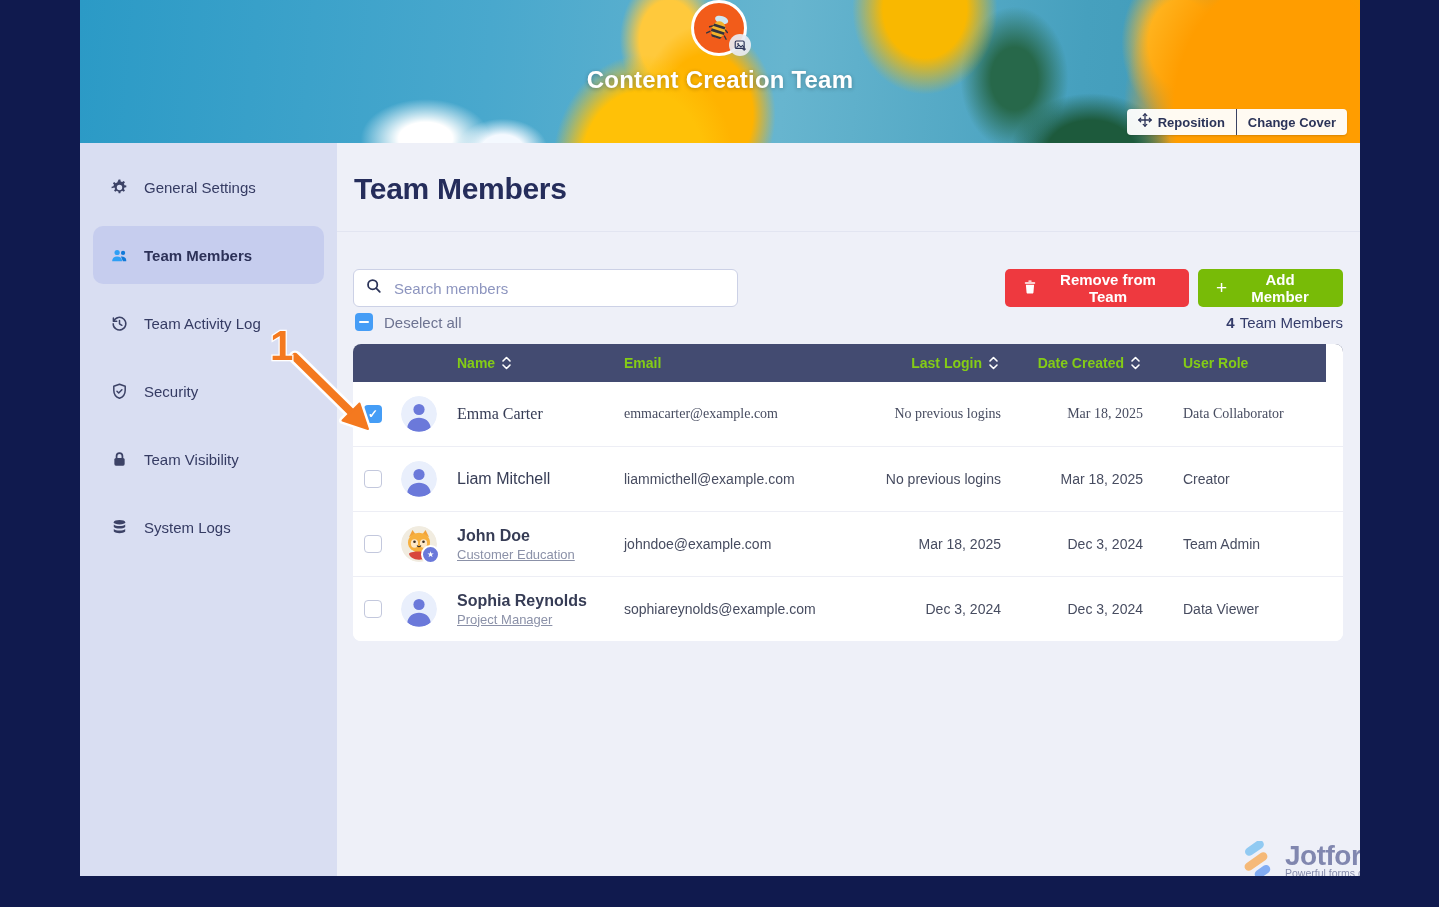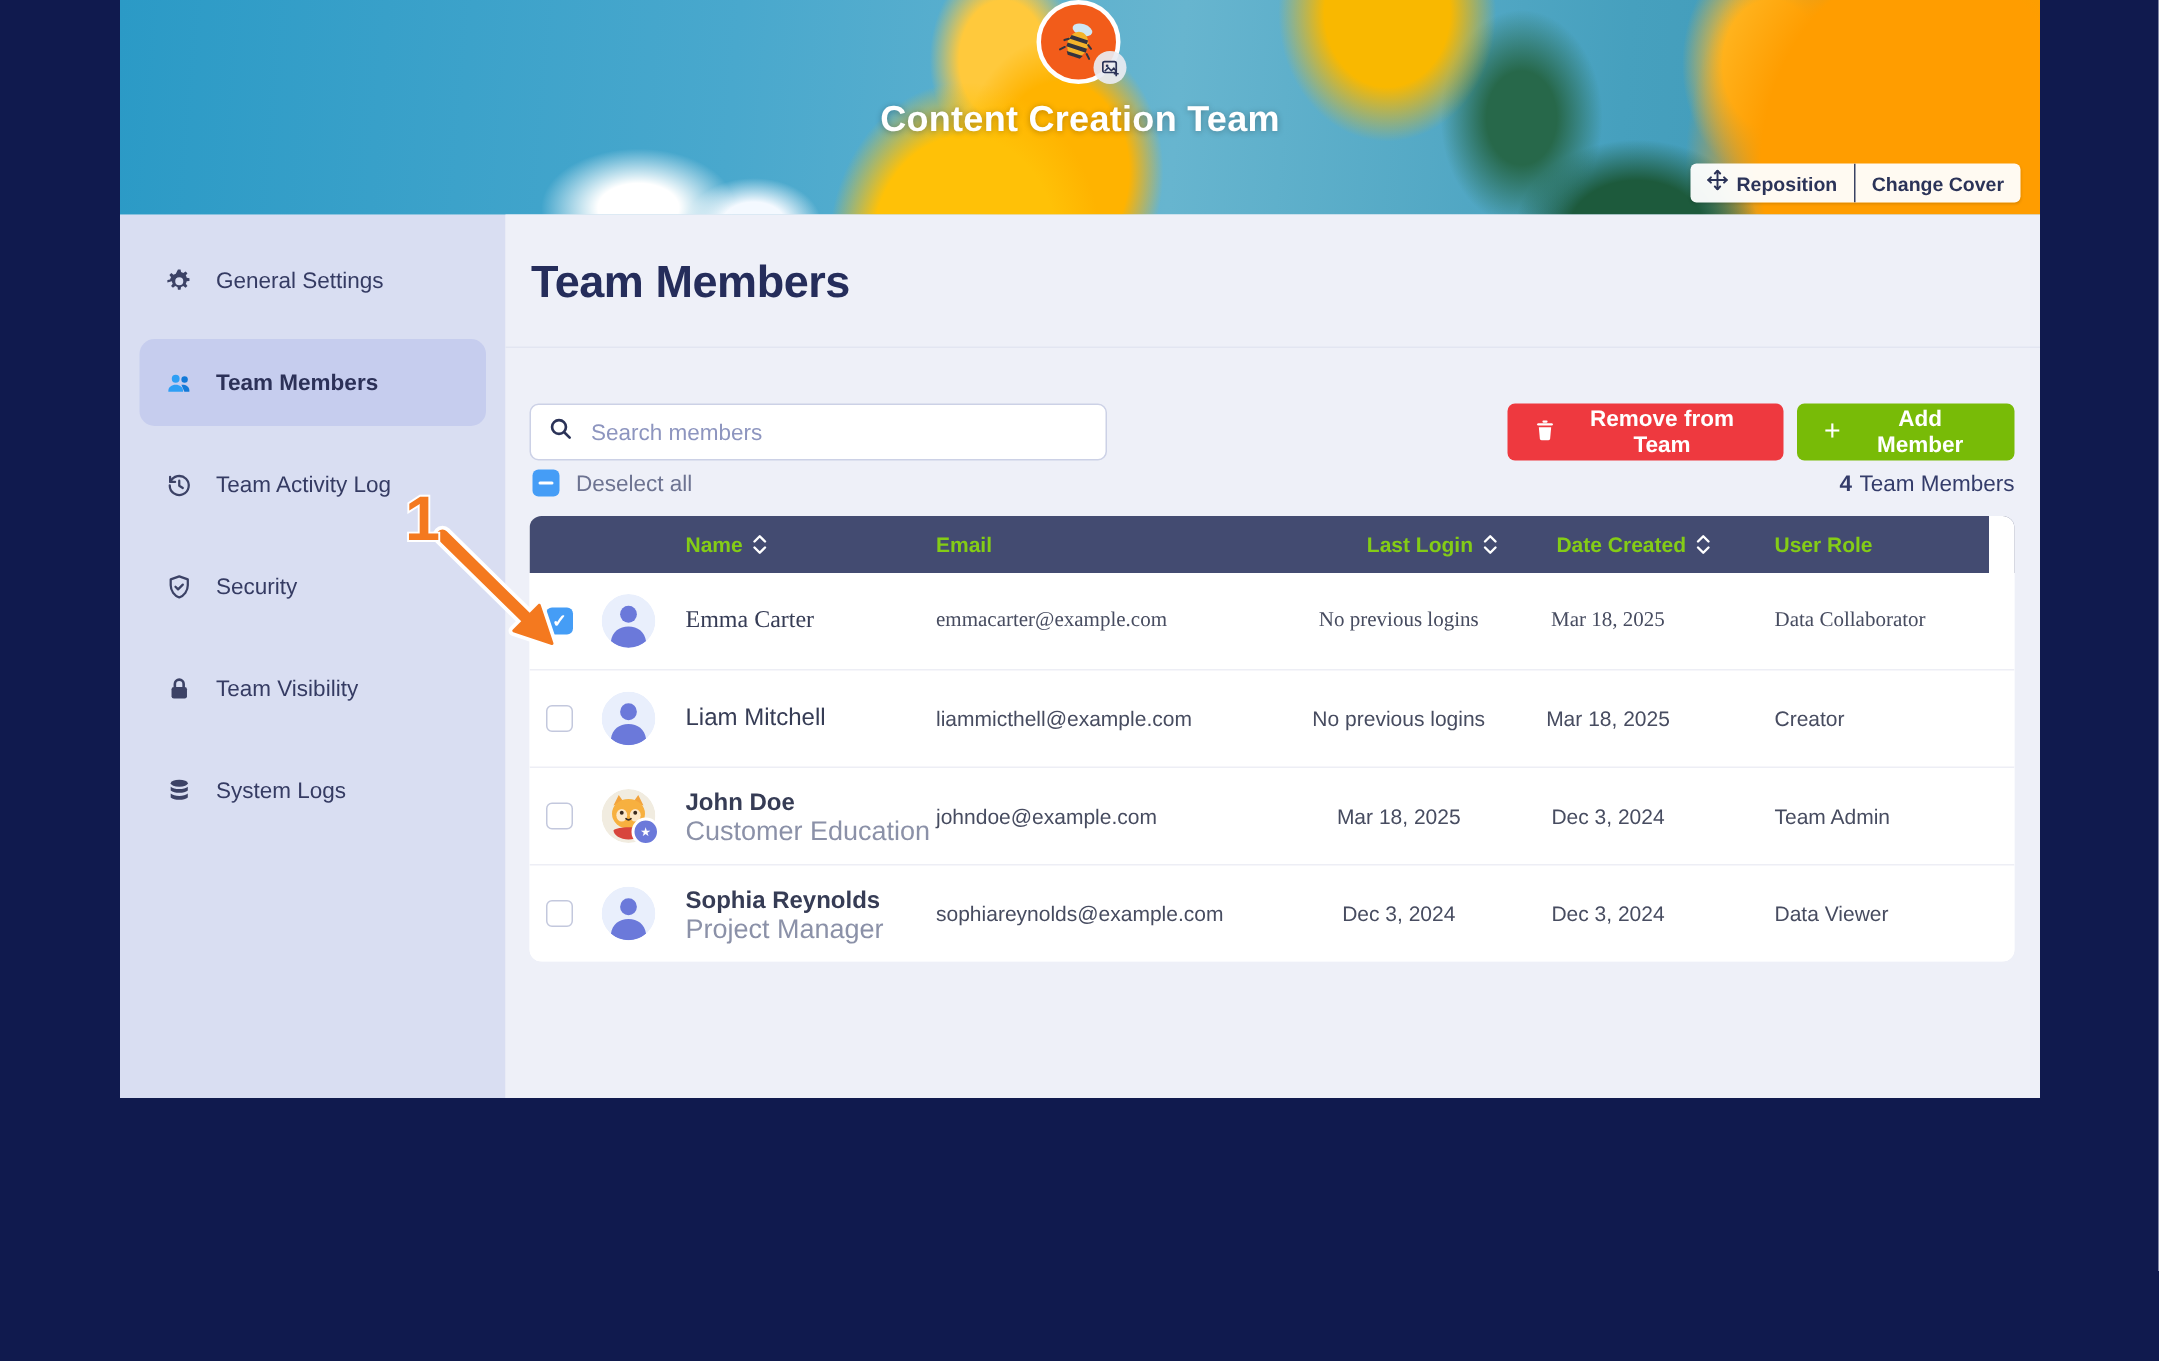--- a/index.html
+++ b/index.html
@@ -3,21 +3,21 @@
 <meta charset="utf-8">
 <style>
   html,body{margin:0;padding:0;}
   body{
     width:1439px;height:907px;position:relative;overflow:hidden;
     background:var(--frame,#101a4e);
     font-family:"Liberation Sans","DejaVu Sans",sans-serif;
     -webkit-font-smoothing:antialiased;
   }
   .app{
-    position:absolute;left:80px;top:0;width:1280px;height:732px;
+    position:absolute;left:80px;top:0;width:1280px;height:876px;
     background:var(--main-bg,#eef0f8);overflow:hidden;
   }
   
   .cover{
     position:relative;height:143px;
     background:
       radial-gradient(90px 55px at 27% 97%, #ffffff 0 30%, rgba(255,255,255,0) 72%),
       radial-gradient(60px 40px at 33% 104%, #f4f9ff 0 35%, rgba(255,255,255,0) 75%),
       radial-gradient(120px 150px at 44% 118%, #ffc107 0 52%, rgba(255,193,7,0) 76%),
       radial-gradient(95px 125px at 49% 80%, #ffb300 0 48%, rgba(255,179,0,0) 72%),
@@ -137,23 +137,23 @@
   .avatar{width:36px;height:36px;border-radius:50%;overflow:hidden;display:block;}
   .avatar svg{width:36px;height:36px;display:block;}
   .star-badge{
     position:absolute;right:-3px;bottom:-2px;width:15px;height:15px;border-radius:50%;
     background:#6b79da;border:2px solid #fff;box-sizing:content-box;
     display:flex;align-items:center;justify-content:center;color:#fff;font-size:8px;line-height:1;
   }
   .name-cell{display:flex;flex-direction:column;justify-content:center;}
   .m-name{font-size:16px;color:#363c55;font-weight:500;line-height:20px;}
   .member-row.has-subtitle .m-name{font-weight:700;}
-  .m-subtitle{font-size:18px;color:#8b91a8;line-height:17px;}
+  .m-subtitle{font-size:13px;color:#8b91a8;line-height:17px;text-decoration:underline;}
   .m-email{font-size:14px;color:#474c60;}
-  .m-lastlogin,.m-datecreated{font-size:14px;color:#474c60;text-align:center;}
+  .m-lastlogin,.m-datecreated{font-size:14px;color:#474c60;text-align:right;}
   .m-role{font-size:14px;color:#474c60;padding-left:40px;}
   
   .watermark{position:absolute;left:898px;top:698px;display:flex;align-items:flex-start;gap:6px;opacity:.85;cursor:pointer;}
   .wm-icon svg{width:44px;height:44px;opacity:.8;}
   .wm-textcol{display:flex;flex-direction:column;}
   .wm-brand{font-size:28px;font-weight:700;color:#444d86;opacity:.75;line-height:30px;letter-spacing:-.5px;}
   .wm-tagline{font-size:10.5px;color:#4a527f;opacity:.75;margin-top:-4px;white-space:nowrap;}
   
   .annotation{position:absolute;left:250px;top:313px;width:150px;height:145px;z-index:50;pointer-events:none;}
 </style>

